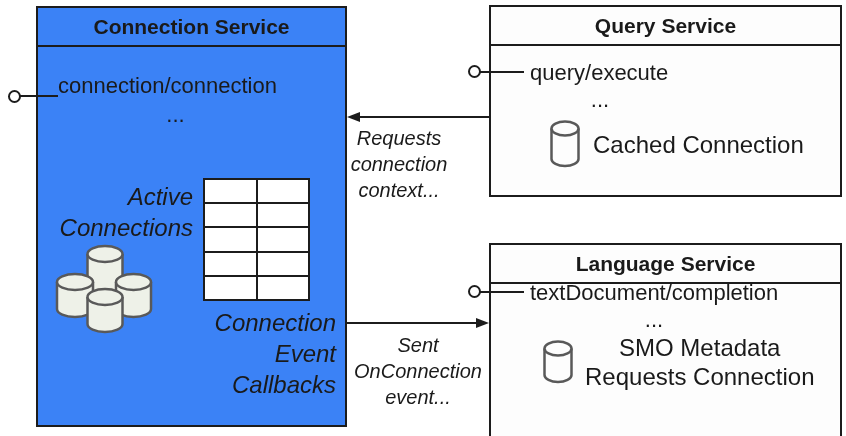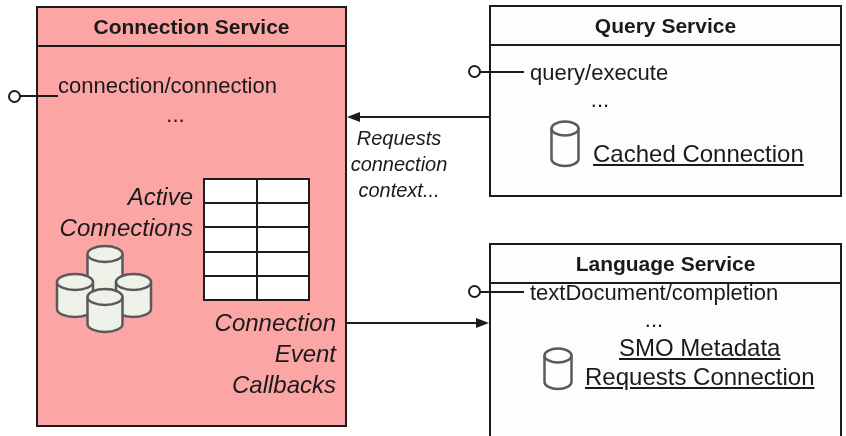--- a/index.html
+++ b/index.html
@@ -17,21 +17,21 @@
     box-sizing:content-box;
   }
   .box-header{
     height:37px;
     line-height:37px;
     border-bottom:2px solid #1c1c1c;
     text-align:center;
     font-weight:bold;
     font-size:21px;
   }
-  .conn-fill{background:#fca5a5;}
+  .conn-fill{background:#3b82f6;}
   .white-fill{background:#fdfdfd;}
   .abs{position:absolute;}
   .methods{font-size:22px;line-height:29px;}
   .methods-sm{font-size:22px;line-height:27px;}
   .ellipsis-line{text-align:center;}
   .center-label{font-size:24px;line-height:31px;text-align:right;font-style:italic;}
   .lollipop-circle{
     position:absolute;width:9px;height:9px;
     border:2px solid #1c1c1c;border-radius:50%;background:#ffffff;
   }
@@ -54,21 +54,21 @@
   .event-table{
     position:absolute;
     display:grid;
     grid-template-columns:1fr 1fr;
     grid-auto-rows:1fr;
     gap:2px;
     background:#1c1c1c;
     border:2px solid #1c1c1c;
   }
   .event-table .cell{background:#ffffff;}
-  .icon-row{position:absolute;display:flex;align-items:flex-end;text-decoration:underline;}
+  .icon-row{position:absolute;display:flex;align-items:center;}
   .icon-row .lbl{font-size:24px;line-height:29px;}
   svg{display:block;}
 </style>
 </head>
 <body>
 
 <div id="canvas">
 
   <div class="box conn-fill" style="left:36px;top:6px;width:307px;height:417px;">
     <div class="box-header">
@@ -177,14 +177,19 @@
   <div class="arrow-line" style="left:353px;top:116px;width:136px;"></div>
   <div class="arrowhead-left" style="left:347px;top:112px;"></div>
   <div class="italic-label" style="left:329px;top:125px;width:140px;">
     <div>Requests</div>
     <div>connection</div>
     <div>context...</div>
   </div>
 
   <div class="arrow-line" style="left:347px;top:322px;width:136px;"></div>
   <div class="arrowhead-right" style="left:476px;top:318px;"></div>
+  <div class="italic-label" style="left:348px;top:332px;width:140px;">
+    <div>Sent</div>
+    <div>OnConnection</div>
+    <div>event...</div>
+  </div>
 
 </div>
 
 </body></html>

